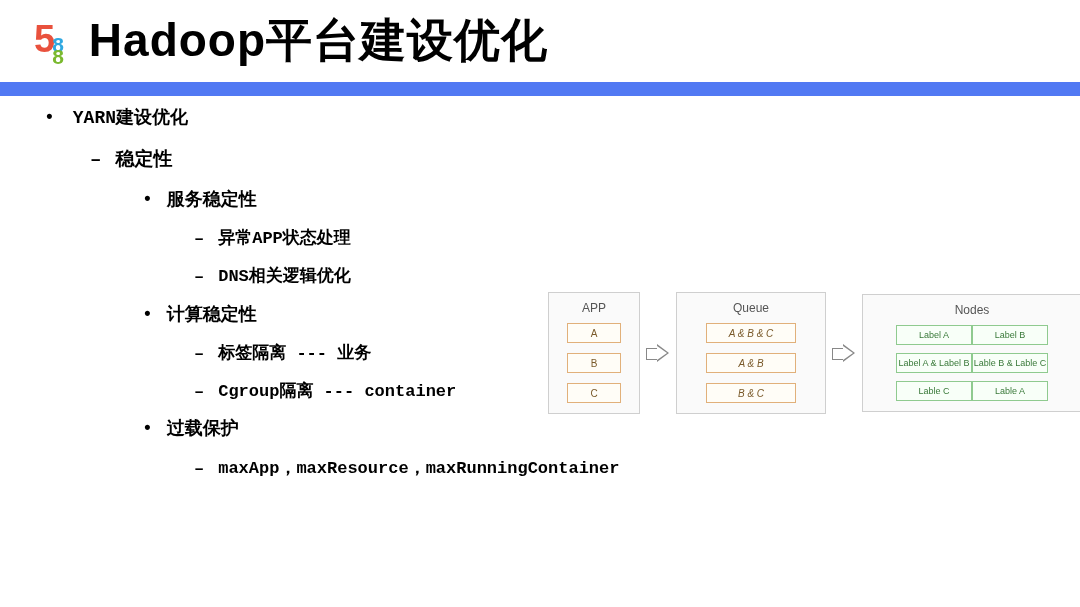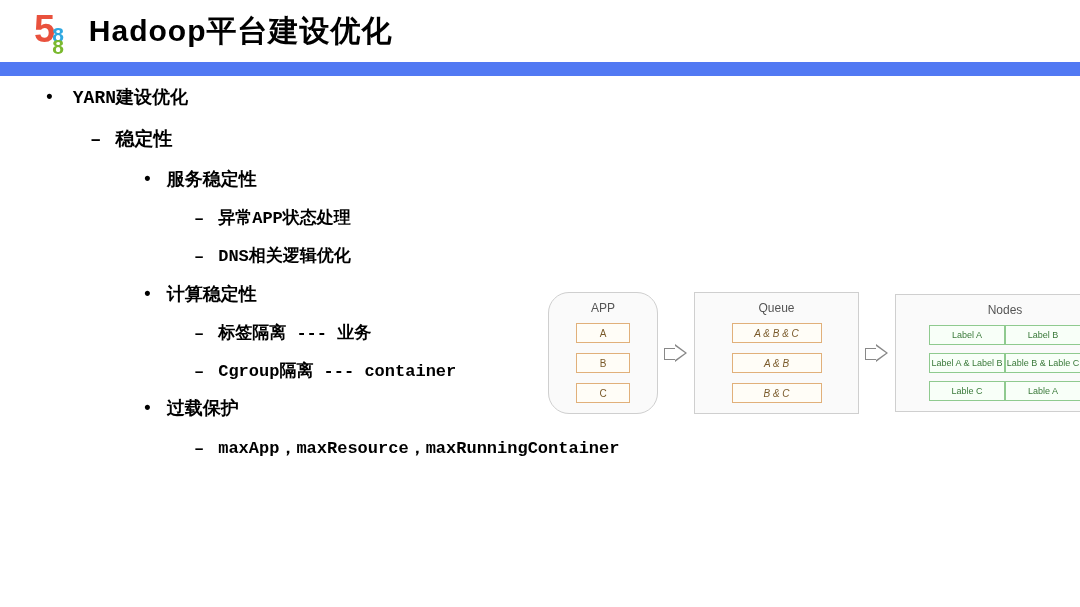--- a/index.html
+++ b/index.html
@@ -23,21 +23,21 @@
       font-weight: 900;
       font-size: 38px;
       line-height: 1;
       letter-spacing: -3px;
     }
     .logo .d5 { color: #e9513d; }
     .logo .d8t { color: #2fa8e1; }
     .logo .d8b { color: #7ab92e; }
     .d8wrap { display: inline-flex; flex-direction: column; align-items:center; line-height:0.55;}
     .title {
-      font-size: 30px;
+      font-size: 46px;
       font-weight: 900;
       color: #000;
       letter-spacing: 1px;
     }
     .bar {
       height: 14px;
       width: 100%;
       background: #5179f3;
     }
     .content {
@@ -190,32 +190,32 @@
               </ul>
             </li>
           </ul>
         </li>
       </ul>
     </li>
   </ul>
 </div>
 
 <div class="diagram">
-  <div class="panel" style="width:110px;border-radius:21px;">
+  <div class="panel" style="width:92px;">
     <div class="panel-title">APP</div>
     <div class="stack">
       <div class="cell-app">A</div>
       <div class="cell-app">B</div>
       <div class="cell-app">C</div>
     </div>
   </div>
   <div class="arrow">
       <span class="inner"></span>
     </div>
-  <div class="panel" style="width:165px;">
+  <div class="panel" style="width:150px;">
     <div class="panel-title">Queue</div>
     <div class="stack">
       <div class="cell-queue">A &amp; B &amp; C</div>
       <div class="cell-queue">A &amp; B</div>
       <div class="cell-queue">B &amp; C</div>
     </div>
   </div>
   <div class="arrow">
       <span class="inner"></span>
     </div>

